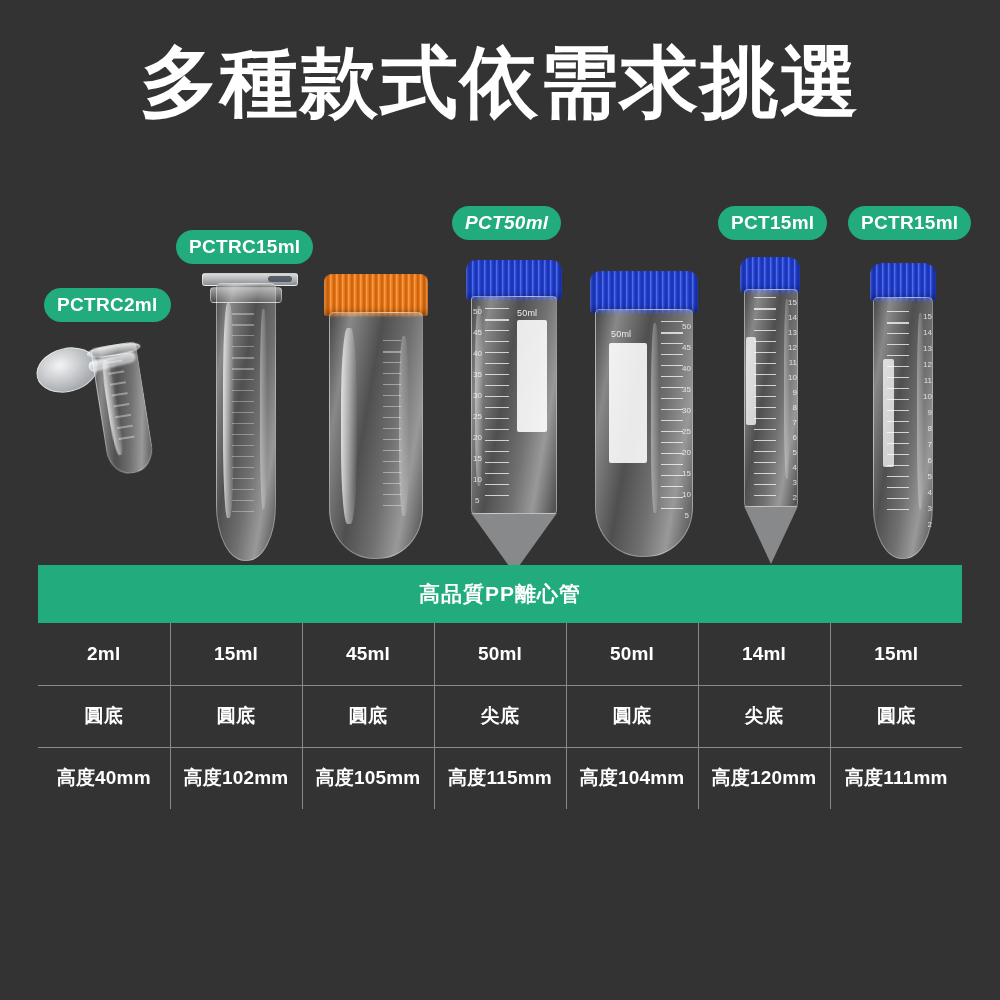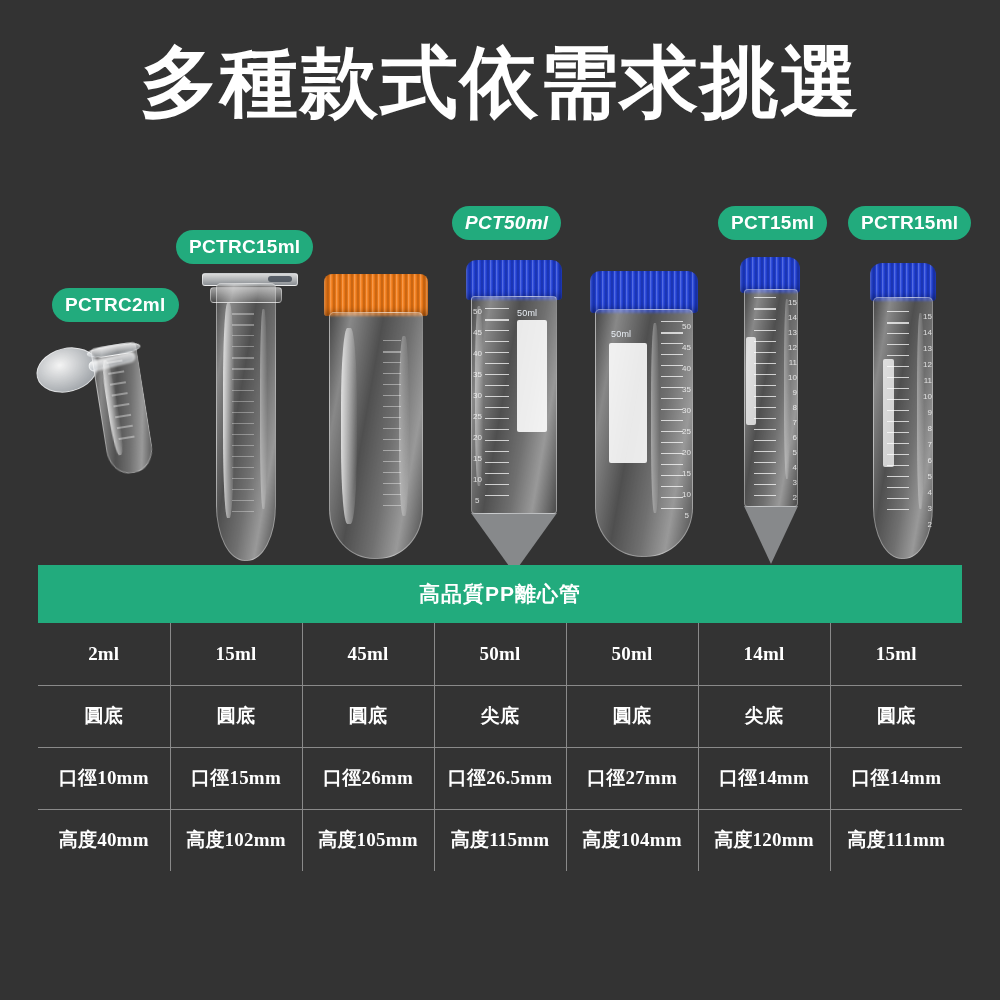--- a/index.html
+++ b/index.html
@@ -173,21 +173,20 @@
     font-size: 21px;
     font-weight: bold;
     height: 58px;
     line-height: 58px;
     letter-spacing: 1px;
   }
   table.spec {
     width: 100%;
     border-collapse: collapse;
     table-layout: fixed;
-    font-family: Liberation Serif, serif;
   }
   table.spec td {
     color: #ffffff;
     text-align: center;
     font-size: 19px;
     font-weight: bold;
     height: 62px;
     border-right: 1px solid #8a8a8a;
     border-bottom: 1px solid #8a8a8a;
     white-space: nowrap;
@@ -197,21 +196,21 @@
   table.spec tr:last-child td { border-bottom: none; }
   table.spec tr.no-bottom td { border-bottom: none; }
 </style>
 </head>
 <body>
 
 <div class="title">多種款式依需求挑選</div>
 
 <div class="showcase">
 
-  <div class="badge" style="left:52px; top:93px;">PCTRC2ml</div>
+  <div class="badge" style="left:44px; top:93px;">PCTRC2ml</div>
 
   <div class="product" style="left:30px; bottom:105px; width:160px; height:180px;">
 
     <div class="lid-disc" style="left:6px; top:48px; width:62px; height:44px; transform:rotate(-14deg);"></div>
     <div class="fliplid" style="left:58px; top:56px; width:48px; height:11px; transform:rotate(-14deg); border-radius:6px;"></div>
 
     <div style="position:absolute; left:70px; top:44px; width:46px; height:130px; transform:rotate(-9deg);">
       <div class="body round" style="top:0; height:130px;"></div>
       <div class="ticks" style="left:14px; width:16px; top:16px; bottom:30px; opacity:.5;"></div>
       <div class="hilite" style="left:8px; top:14px; width:10px; height:96px;"></div>
@@ -373,29 +372,20 @@
       <tr>
         <td>圓底</td>
         <td>圓底</td>
         <td>圓底</td>
         <td>尖底</td>
         <td>圓底</td>
         <td>尖底</td>
         <td>圓底</td>
       </tr>
       <tr>
-        <td>口徑10mm</td>
-        <td>口徑15mm</td>
-        <td>口徑26mm</td>
-        <td>口徑26.5mm</td>
-        <td>口徑27mm</td>
-        <td>口徑14mm</td>
-        <td>口徑14mm</td>
-      </tr>
-      <tr>
         <td>高度40mm</td>
         <td>高度102mm</td>
         <td>高度105mm</td>
         <td>高度115mm</td>
         <td>高度104mm</td>
         <td>高度120mm</td>
         <td>高度111mm</td>
       </tr>
     </tbody>
   </table>

